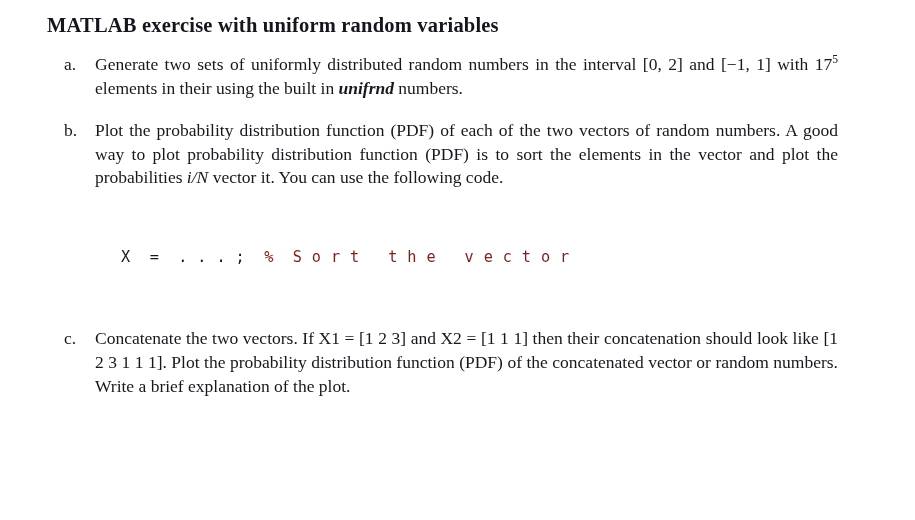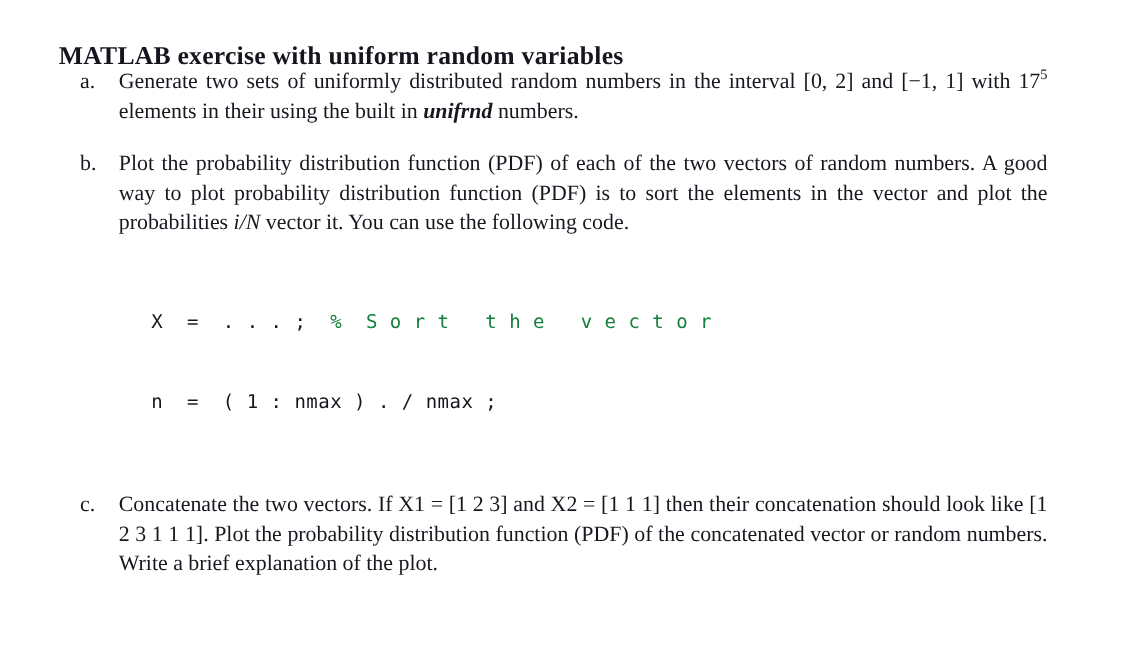--- a/index.html
+++ b/index.html
@@ -22,21 +22,21 @@
     width: 915px;
     height: 520px;
     box-sizing: border-box;
     padding: 0;
   }
 
   
   .doc-title {
     position: absolute;
     left: 47px;
-    top: 20px;
+    top: 0;
     font-size: 20.5px;
     font-weight: bold;
     letter-spacing: 0.2px;
     white-space: nowrap;
     color: #15151d;
   }
 
   
   .ex-list {
     position: absolute;
@@ -123,22 +123,21 @@
         <p class="para"><span>Generate two sets of uniformly distributed random numbers in the interval [0, 2] and [−1, 1] with 17</span><span class="sup">5</span><span> elements in their using the built in </span><i>unifrnd</i><span> numbers.</span></p>
       </div>
     </div>
 
     <div class="ex-item item-b">
       <span class="ex-marker">b.</span>
       <div class="ex-body">
         <p class="para"><span>Plot the probability distribution function (PDF) of each of the two vectors of random numbers.  A good way to plot probability distribution function (PDF) is to sort the elements in the vector and plot the probabilities </span><span class="mathvar nowrap">i/N</span><span> vector it.  You can use the following code.</span></p>
 
         <div class="code-block">
-          <div class="code-line"><span>X  =  . . . ;  </span><span class="tok-comment" style="color: #15803d;">%  S o r t   t h e   v e c t o r</span></div>
-          <div class="code-line"><span>n  =  ( 1 : nmax ) . / nmax ;</span></div>
+          <div class="code-line"><span>X  =  . . . ;  </span><span class="tok-comment" style="color: #7f1d1d;">%  S o r t   t h e   v e c t o r</span></div>
         </div>
       </div>
     </div>
 
     <div class="ex-item item-c">
       <span class="ex-marker">c.</span>
       <div class="ex-body">
         <p class="para">Concatenate the two vectors.  If X1 = [1 2 3] and X2 = [1 1 1] then their concatenation should look like [1 2 3 1 1 1].  Plot the probability distribution function (PDF) of the concatenated vector or random numbers.  Write a brief explanation of the plot.</p>
       </div>
     </div>

